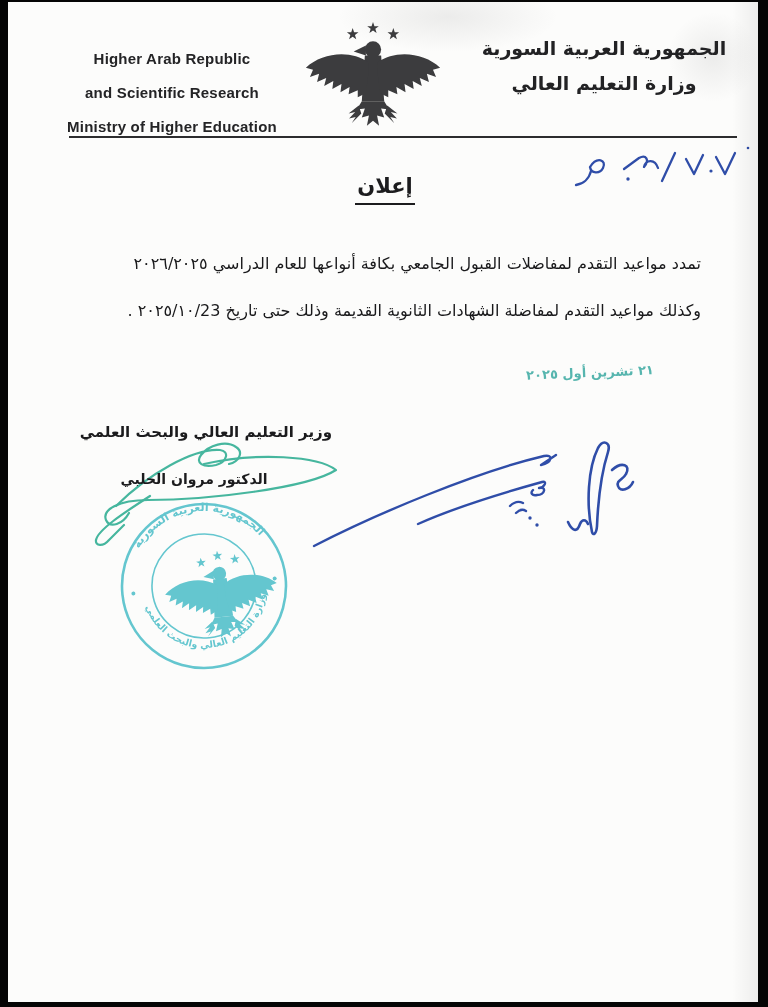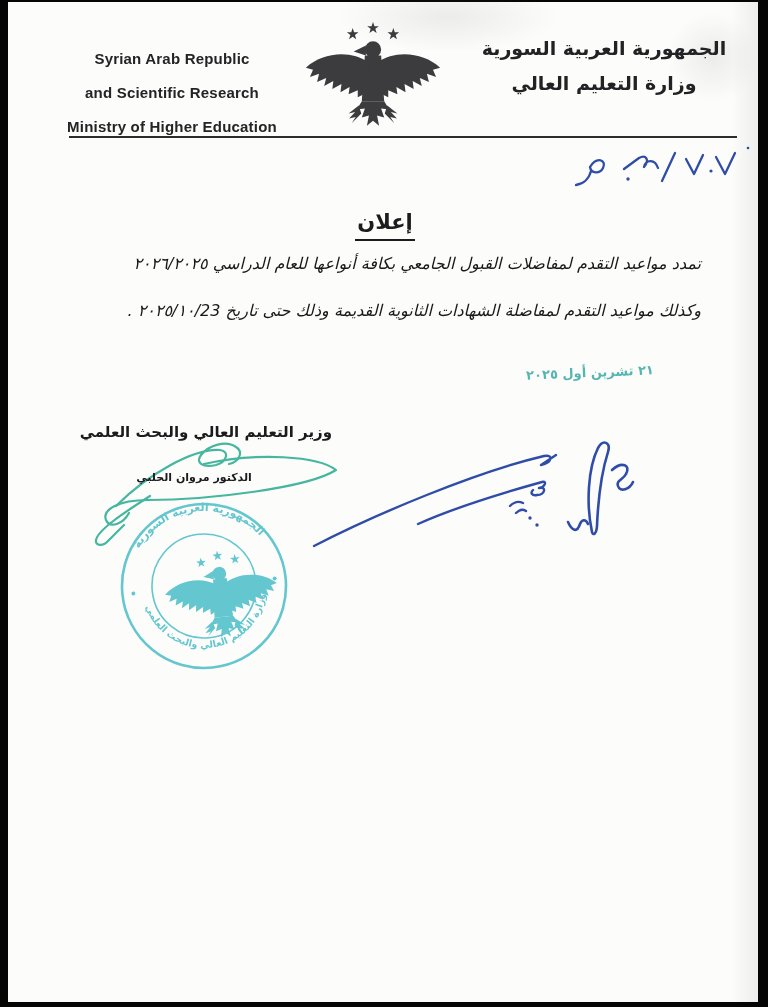--- a/index.html
+++ b/index.html
@@ -18,38 +18,38 @@
     color:#242426;line-height:34px;letter-spacing:.2px;}
   .hdr-ar{position:absolute;left:470px;top:29px;width:252px;text-align:center;direction:rtl;
     font-weight:bold;font-size:19px;color:#222224;line-height:34.5px;white-space:nowrap;}
   .emblem{position:absolute;left:292px;top:20px;width:146px;height:120px;}
   .rule{position:absolute;left:61px;top:134px;width:668px;height:2px;background:#2c2c2e;}
 
   
   .ref{position:absolute;left:562px;top:139px;width:188px;height:54px;}
 
   
-  .title-wrap{position:absolute;left:324px;top:172px;width:106px;text-align:center;margin-top:36px;}
+  .title-wrap{position:absolute;left:324px;top:172px;width:106px;text-align:center;}
   .title{display:inline-block;direction:rtl;font-weight:bold;font-size:21px;color:#1c1c1e;
     padding:0 2px 5px 2px;border-bottom:2.4px solid #1c1c1e;}
 
   
   .body-text{position:absolute;left:85px;top:238px;width:608px;direction:rtl;text-align:right;
-    font-size:16px;color:#19191b;line-height:47px;white-space:nowrap;font-weight:500;font-style:italic;}
+    font-size:16px;color:#19191b;line-height:47px;white-space:nowrap;font-weight:500;}
   .body-text .l1{padding-left:16px;}
 
   
   .datestamp{position:absolute;left:512px;top:363px;width:140px;direction:rtl;text-align:center;
     color:#3aa9a1;font-size:13px;font-weight:bold;letter-spacing:.5px;transform:rotate(-2.5deg);opacity:.85;white-space:nowrap;}
 
   
   .min-title{position:absolute;left:88px;top:421px;width:236px;direction:rtl;
     font-weight:bold;font-size:15px;color:#1b1b1d;white-space:nowrap;}
   .min-name{position:absolute;left:100px;top:469px;width:172px;direction:rtl;text-align:center;
-    font-weight:bold;font-size:11px;color:#1b1b1d;white-space:nowrap;z-index:3;}
+    font-weight:bold;font-size:14px;color:#1b1b1d;white-space:nowrap;z-index:3;}
   .sig-green{position:absolute;left:78px;top:424px;width:258px;height:124px;z-index:2;}
   .seal{position:absolute;left:100px;top:488px;width:192px;height:192px;transform:rotate(-6deg);opacity:.88;z-index:1;}
   .sig-mid{position:absolute;left:296px;top:428px;width:274px;height:122px;}
   .sig-right{position:absolute;left:546px;top:426px;width:98px;height:116px;}
   svg{display:block;width:100%;height:100%;}
 </style>
 </head>
 <body>
 
 <svg width="0" height="0" style="position:absolute" xmlns="http://www.w3.org/2000/svg" xmlns:xlink="http://www.w3.org/1999/xlink" aria-hidden="true">
@@ -67,21 +67,21 @@
     <path transform="scale(-1,1) translate(-140,0)" d="M56,82 l-10,8 6.5,-1.5 -6,6.5 6.5,-1.5 -4,6 9.5,-9.5 Z"></path>
   </symbol>
 </svg>
 
 <div class="scan">
   <div class="page">
     <div class="smudge s1"></div>
     <div class="smudge s2"></div>
 
     <div class="hdr-en">
-      <div>Syrian Arab Republic</div>
+      <div>Higher Arab Republic</div>
       <div>and Scientific Research</div>
       <div>Ministry of Higher Education</div>
     </div>
 
     <div class="emblem">
       <svg viewBox="0 0 140 118" xmlns="http://www.w3.org/2000/svg" xmlns:xlink="http://www.w3.org/1999/xlink">
         <use href="#eagle" xlink:href="#eagle" fill="#3c3c3e"></use>
       </svg>
     </div>
 

